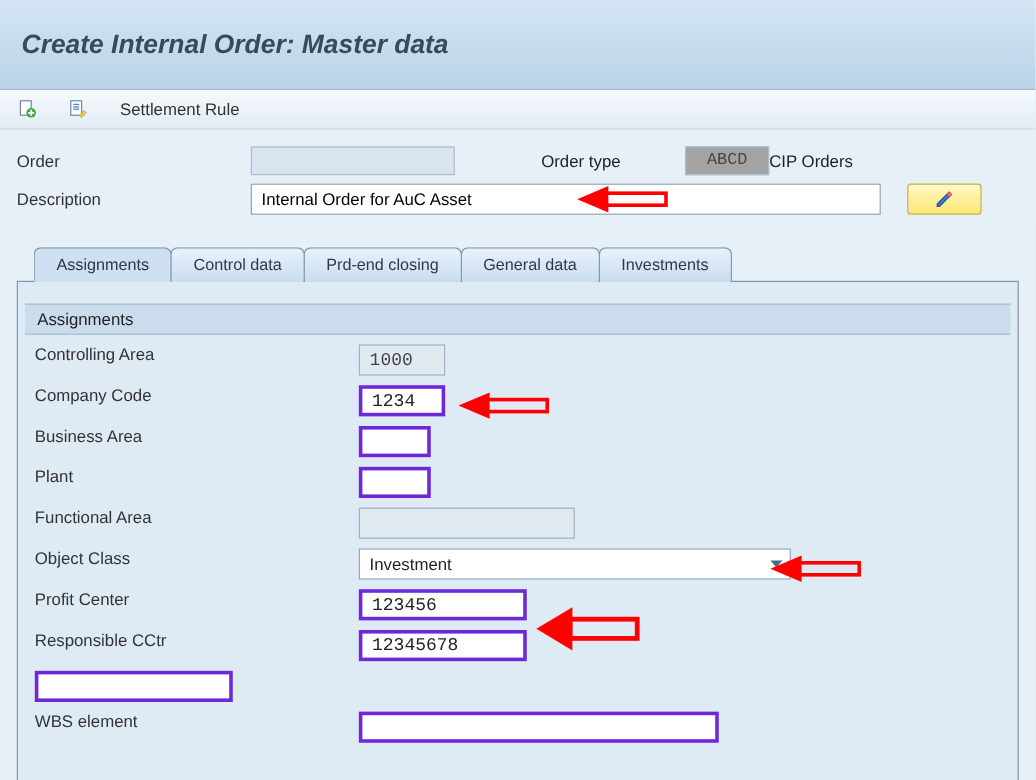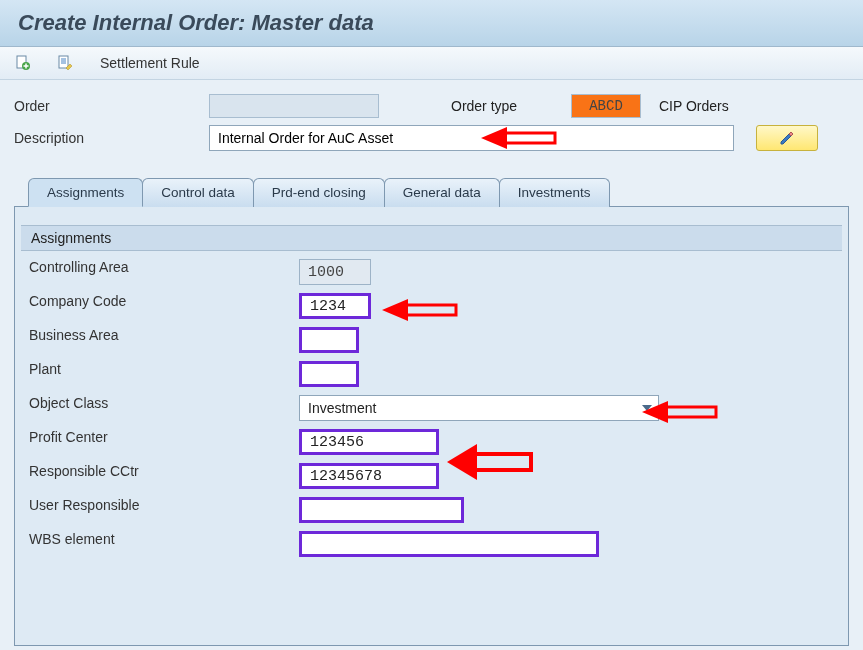--- a/index.html
+++ b/index.html
@@ -5,21 +5,21 @@
   * { box-sizing: border-box; margin: 0; padding: 0; }
   html, body { width: 863px; height: 650px; overflow: hidden; }
   body {
     font-family: Arial, Helvetica, sans-serif;
     font-size: 13px;
     color: #222;
     background: #e8f0f7;
   }
   .title-bar {
     background: linear-gradient(#d4e6f4, #b8d4e8);
-    padding: 10px 18px;
+    padding: 24px 18px;
     border-bottom: 1px solid #9fb8cc;
   }
   .title-bar h1 {
     font-size: 22px;
     font-style: italic;
     font-weight: bold;
     color: #3a4a5a;
   }
   .toolbar {
     background: linear-gradient(#f5f9fc, #e2ecf5);
@@ -40,26 +40,25 @@
   .order-input {
     width: 170px; height: 24px;
     background: #d9e4ee;
     border: 1px solid #a8bdd0;
     padding: 0 6px;
     font-family: inherit; font-size: 13px;
   }
   .order-type-label { width: 120px; font-size:14px; margin-left: 72px; }
   .order-type-val {
     width: 70px; height: 24px;
-    background: #f97316;
+    background: #a3a3a3;
     border: 1px solid #a8bdd0;
     display:flex; align-items:center; justify-content:center;
     font-family: "Courier New", monospace;
     font-size: 14px; color:#444;
-    margin-right: 18px;
   }
   .cip-label { font-size:14px; }
   .desc-input {
     width: 525px; height: 26px;
     background: #fff;
     border: 1px solid #8fa6ba;
     padding: 0 8px;
     font-size: 14px;
     font-family: inherit;
   }
@@ -233,20 +232,24 @@
     <div class="field-row">
       <span class="field-label">Business Area</span>
       <input class="txt-input" style="width: 60px;" value="">
     </div>
 
     <div class="field-row">
       <span class="field-label">Plant</span>
       <input class="txt-input" style="width: 60px;" value="">
     </div>
 
+    <div class="field-row">
+      <span class="field-label">Functional Area</span>
+      <input class="ro-input" style="width: 180px;" readonly="" value="">
+    </div>
 
     <div class="field-row" style="position:relative;">
       <span class="field-label">Object Class</span>
       <div class="dd">
         <span>Investment</span>
         <span class="caret"></span>
       </div>
       <svg class="arrow" style="left:625px; top:3px;" width="80" height="28">
         <rect x="26" y="9" width="50" height="10" fill="none" stroke="#ff0000" stroke-width="3"></rect>
         <polygon points="2,14 28,3 28,25" fill="#ff0000"></polygon>
@@ -261,21 +264,20 @@
         <polygon points="2,21 32,3 32,39" fill="#ff0000"></polygon>
       </svg>
     </div>
 
     <div class="field-row">
       <span class="field-label">Responsible CCtr</span>
       <input class="txt-input" style="width: 140px;" value="12345678">
     </div>
 
     <div class="field-row">
-      <span class="field-label">User Responsible</span>
       <input class="txt-input" style="width: 165px;" value="">
     </div>
 
     <div class="field-row">
       <span class="field-label">WBS element</span>
       <input class="txt-input" style="width: 300px;" value="">
     </div>
 
   </div>
 </div>

